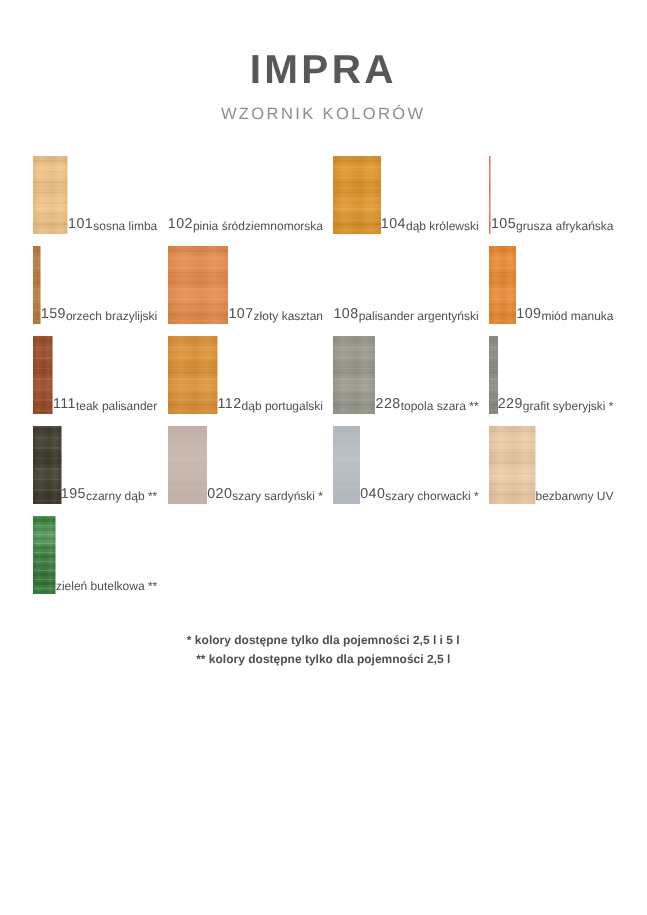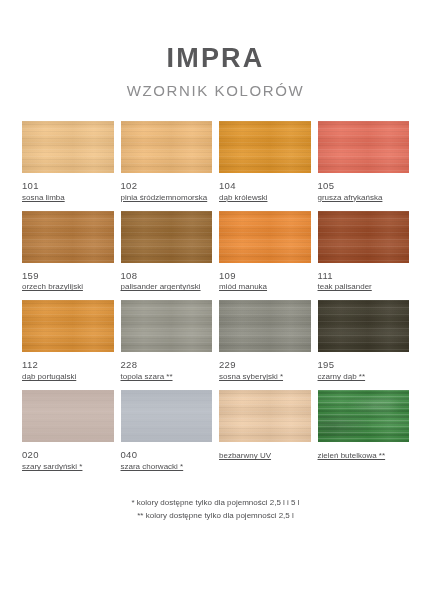--- a/index.html
+++ b/index.html
@@ -9,55 +9,55 @@
     height: 610px;
     background: #ffffff;
     font-family: "Liberation Sans", sans-serif;
     overflow: hidden;
   }
 
   .page {
     width: 431px;
     height: 428px;
     position: relative;
-    padding: 12px 22px;
+    padding: 0 22px;
   }
 
   
   .header {
     text-align: center;
     padding-top: 32px;
   }
   .brand-title {
     font-size: 27px;
     letter-spacing: 2.2px;
     color: #58585a;
     font-weight: bold;
     line-height: 1.1;
   }
   .brand-sub {
-    font-size: 15px;
+    font-size: 11px;
     letter-spacing: 1.6px;
     color: #8d8d8f;
     margin-top: 8px;
   }
 
   
   .grid {
     margin-top: 22px;
     display: grid;
     grid-template-columns: repeat(4, 1fr);
     column-gap: 7px;
     row-gap: 8px;
   }
 
   .cell {
     display: flex;
-    flex-direction: column;
-    align-items: flex-start;
+    flex-direction: row;
+    align-items: flex-end;
   }
 
   .swatch {
     width: 100%;
     height: 52px;
     position: relative;
     overflow: hidden;
   }
 
   
@@ -133,28 +133,28 @@
     line-height: 1.25;
     letter-spacing: 0.3px;
   }
   .name {
     font-size: 8px;
     color: #4f4f51;
     margin-top: 1px;
     line-height: 1.25;
     text-align: center;
     white-space: nowrap;
-    text-decoration: underline;
   }
   .name.solo { margin-top: 9px; }
 
   
   .footnotes {
     margin-top: 24px;
     text-align: center;
+    font-weight: bold;
   }
   .footnote {
     font-size: 8px;
     color: #4f4f51;
     line-height: 1.65;
   }
 </style>
 </head>
 <body>
 
@@ -185,20 +185,25 @@
         <div class="swatch" style="background: rgb(232, 112, 92);"></div>
         <div class="code">105</div>
         <div class="name">grusza afrykańska</div>
       </div>
       <div class="cell">
         <div class="swatch" style="background: rgb(185, 123, 60);"></div>
         <div class="code">159</div>
         <div class="name">orzech brazylijski</div>
       </div>
       <div class="cell">
+        <div class="swatch" style="background: rgb(233, 140, 76);"></div>
+        <div class="code">107</div>
+        <div class="name">złoty kasztan</div>
+      </div>
+      <div class="cell">
         <div class="swatch" style="background: rgb(154, 107, 51);"></div>
         <div class="code">108</div>
         <div class="name">palisander argentyński</div>
       </div>
       <div class="cell">
         <div class="swatch" style="background: rgb(238, 138, 51);"></div>
         <div class="code">109</div>
         <div class="name">miód manuka</div>
       </div>
       <div class="cell">
@@ -212,36 +217,36 @@
         <div class="name">dąb portugalski</div>
       </div>
       <div class="cell">
         <div class="swatch" style="background: rgb(155, 154, 142);"></div>
         <div class="code">228</div>
         <div class="name">topola szara **</div>
       </div>
       <div class="cell">
         <div class="swatch" style="background: rgb(140, 140, 129);"></div>
         <div class="code">229</div>
-        <div class="name">sosna syberyjski *</div>
+        <div class="name">grafit syberyjski *</div>
       </div>
       <div class="cell">
         <div class="swatch" style="background: rgb(62, 58, 43);"></div>
         <div class="code">195</div>
         <div class="name">czarny dąb **</div>
       </div>
       <div class="cell">
         <div class="swatch grain-flat" style="background: rgb(201, 183, 174);"></div>
         <div class="code">020</div>
         <div class="name">szary sardyński *</div>
       </div>
       <div class="cell">
         <div class="swatch grain-flat" style="background: rgb(185, 190, 198);"></div>
         <div class="code">040</div>
-        <div class="name">szara chorwacki *</div>
+        <div class="name">szary chorwacki *</div>
       </div>
       <div class="cell">
         <div class="swatch" style="background: rgb(240, 205, 168);"></div>
         <div class="name solo">bezbarwny UV</div>
       </div>
       <div class="cell">
         <div class="swatch grain-strong" style="background: rgb(62, 140, 67);"></div>
         <div class="name solo">zieleń butelkowa **</div>
       </div>
     </div>

